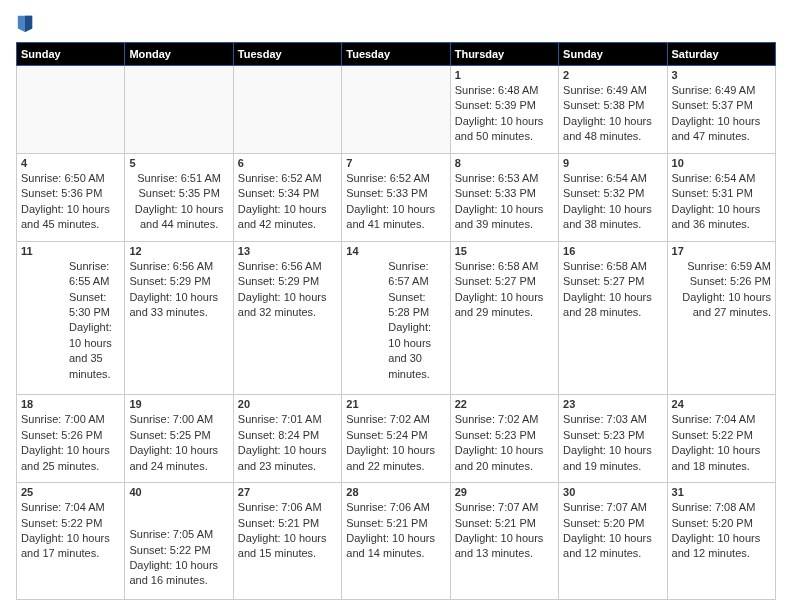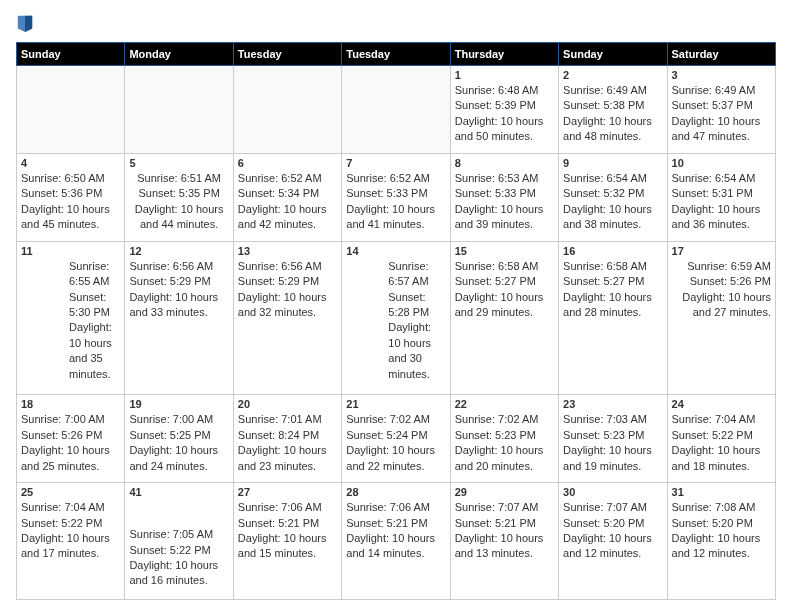--- a/index.html
+++ b/index.html
@@ -311,21 +311,21 @@
         </tr>
         <tr>
           <td>
             <span class="day-number">25</span>
             <div class="day-info" style="white-space: pre-line;">Sunrise: 7:04 AM
 Sunset: 5:22 PM
 Daylight: 10 hours
 and 17 minutes.</div>
           </td>
           <td>
-            <span class="day-number">41</span>
+            <span class="day-number">40</span>
             <div class="day-info" style="white-space: pre-line; margin-top: 29px;">Sunrise: 7:05 AM
 Sunset: 5:22 PM
 Daylight: 10 hours
 and 16 minutes.</div>
           </td>
           <td>
             <span class="day-number">27</span>
             <div class="day-info" style="white-space: pre-line;">Sunrise: 7:06 AM
 Sunset: 5:21 PM
 Daylight: 10 hours

